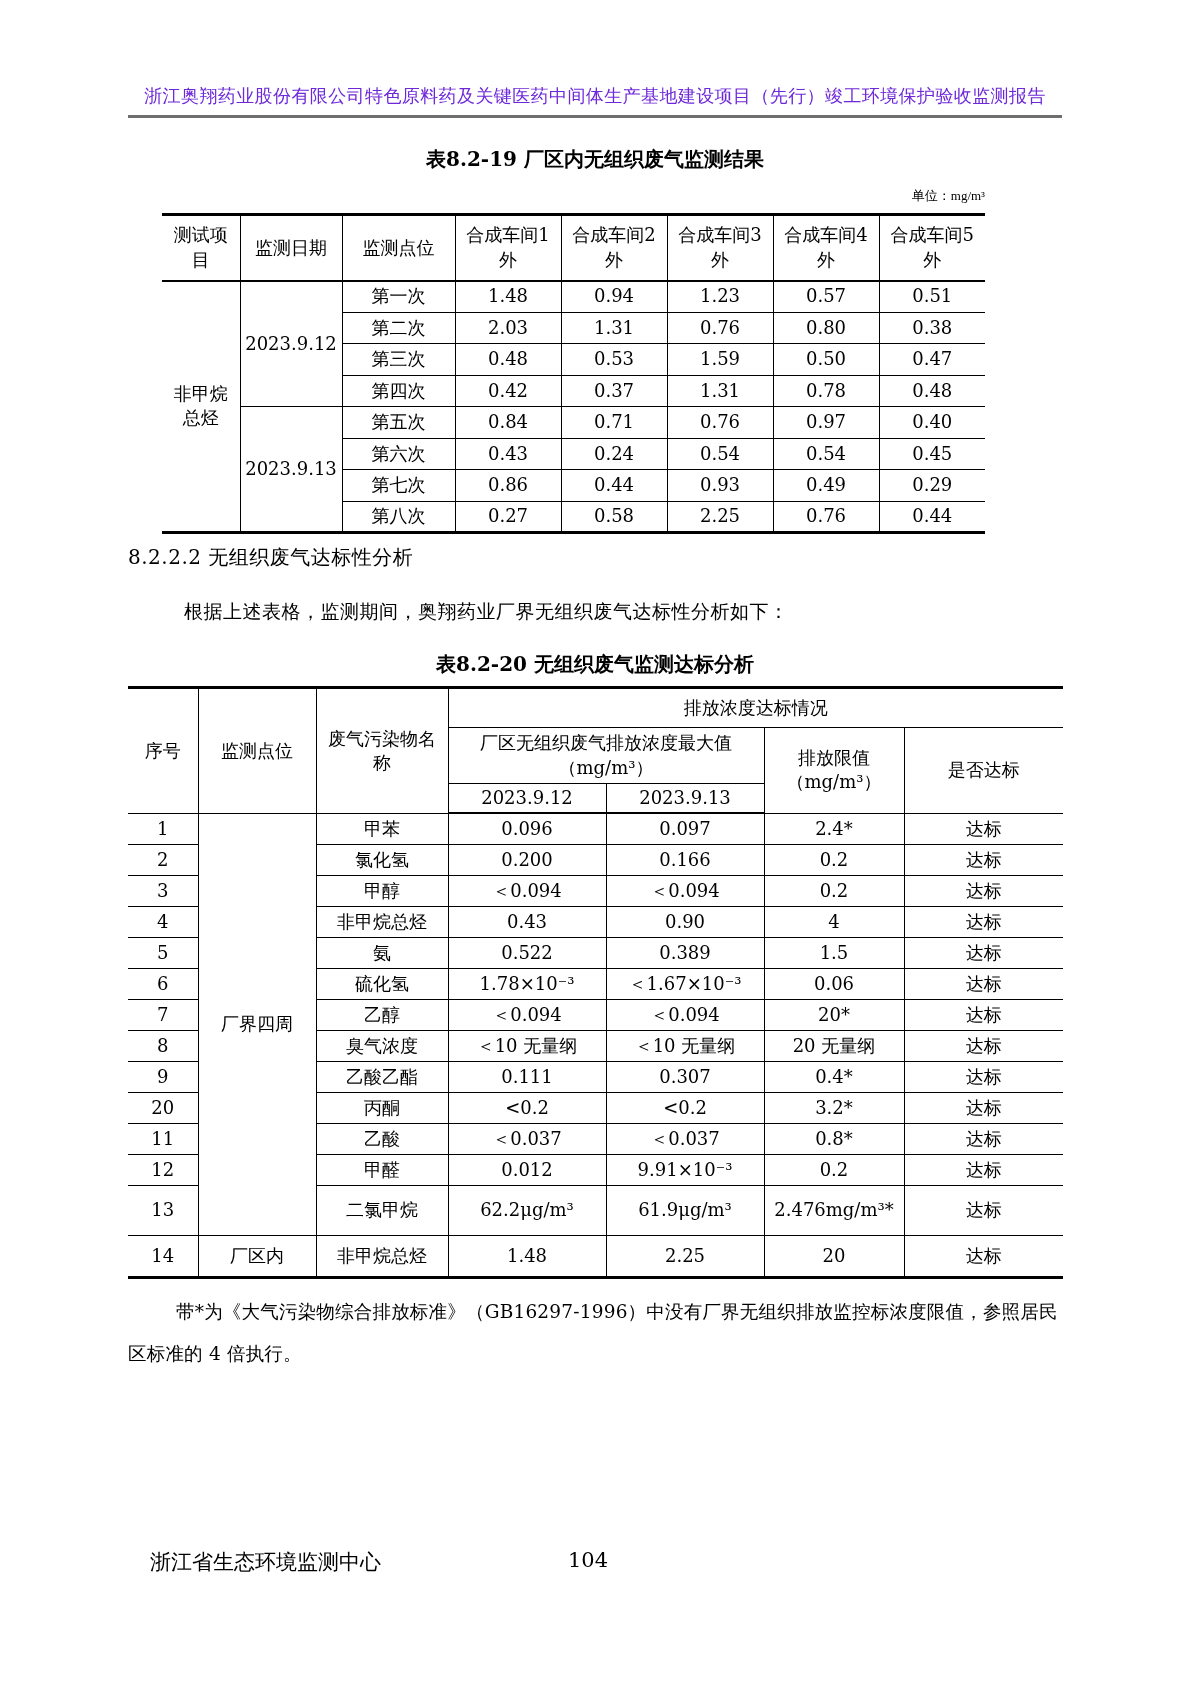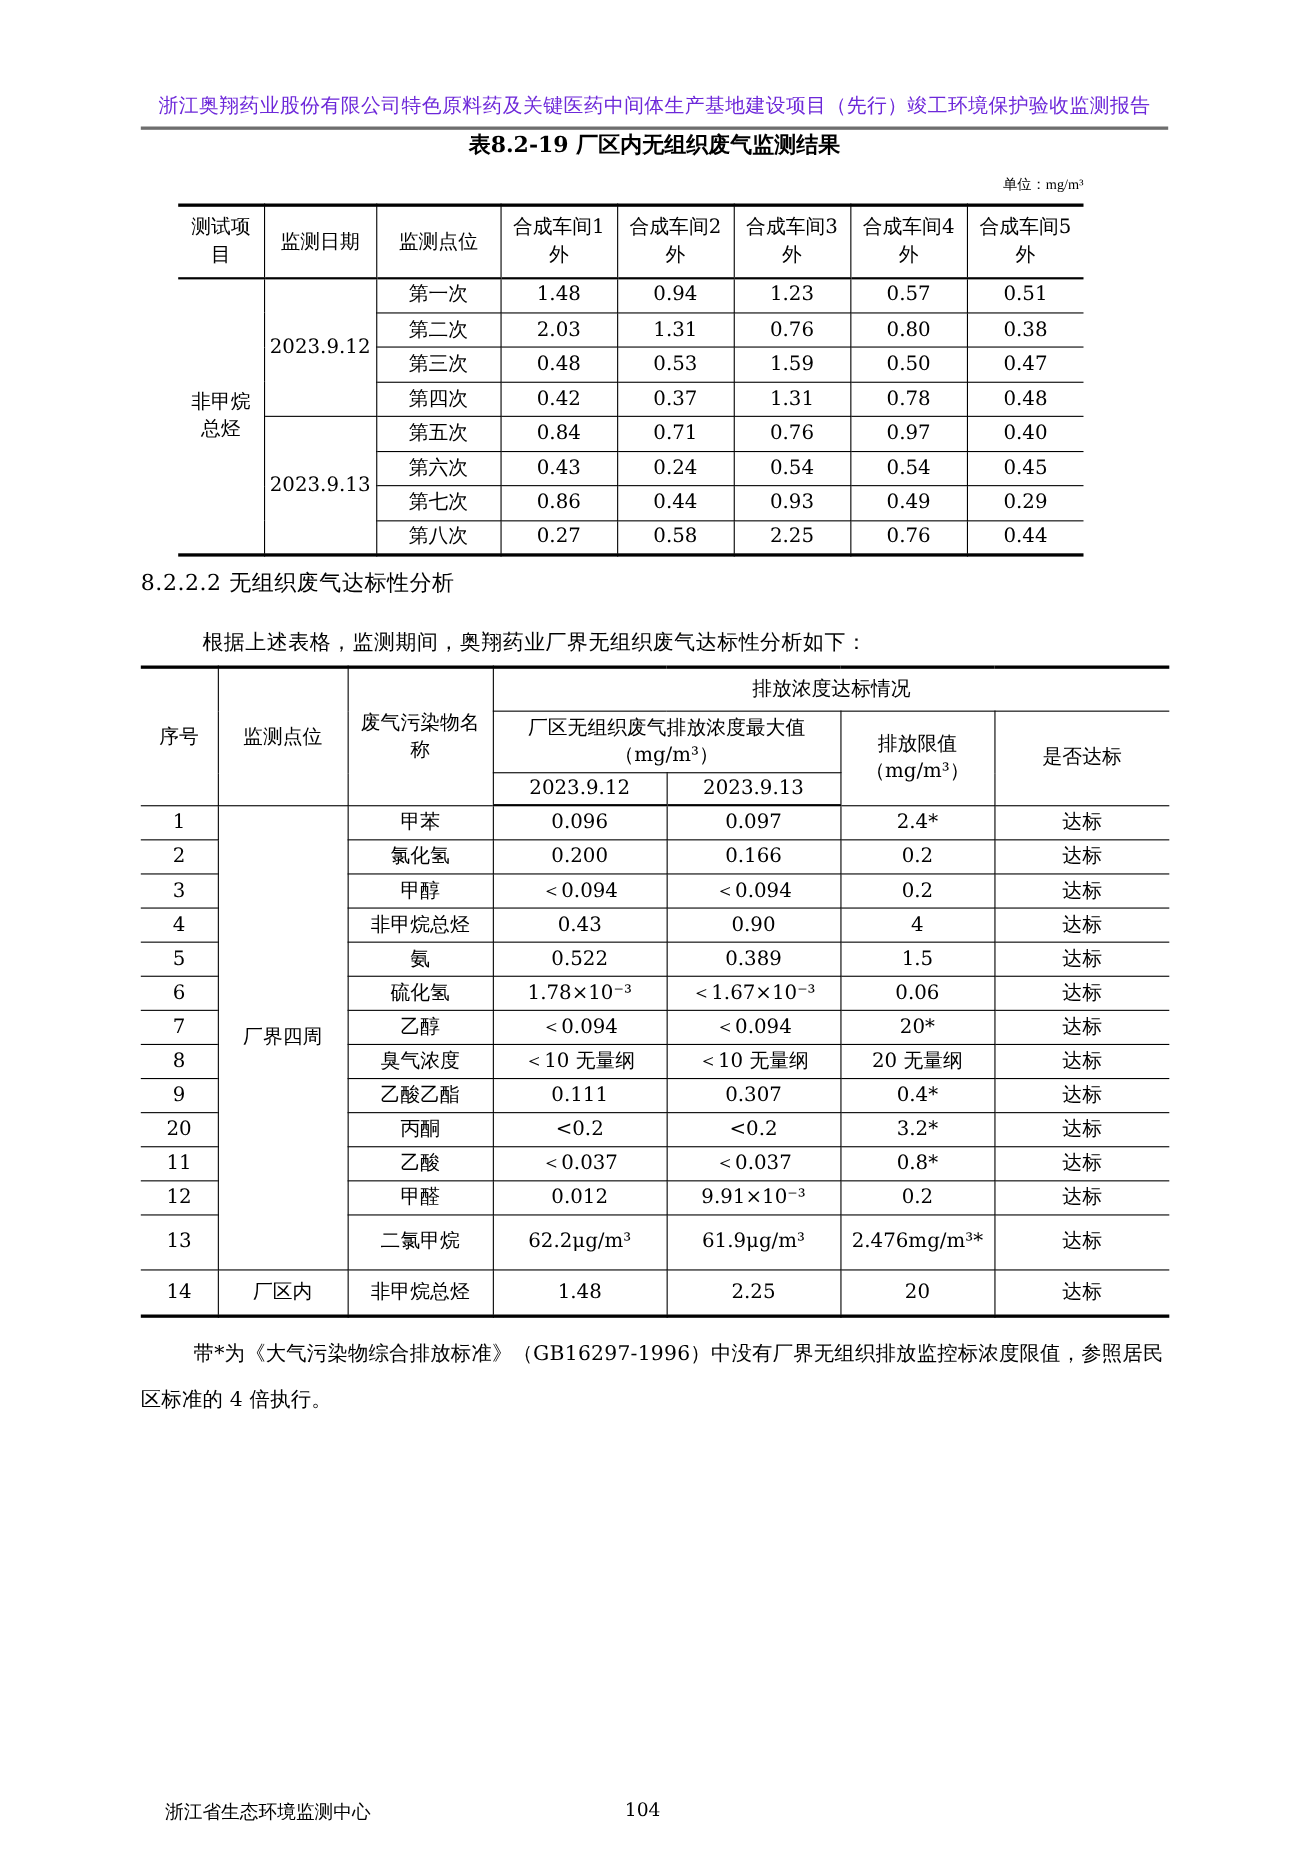--- a/index.html
+++ b/index.html
@@ -22,21 +22,21 @@
     letter-spacing:0.4px;
     white-space:nowrap;
     color:#6d28d9;
   }
   .header-rule { height:3px; background:#6e6e6e; margin-top:7px; }
   .table-caption {
     text-align:center;
     font-weight:bold;
     font-size:20px;
   }
-  .caption-1 { }
+  .caption-1 { margin-top:28px; }
   .caption-2 { margin-top:26px; }
   .unit-note {
     text-align:right;
     font-size:13px;
     margin-top:14px;
     padding-right:77px;
     font-family:Liberation Serif, serif;
   }
   table {
     border-collapse:collapse;
@@ -79,22 +79,22 @@
   }
   .footnote {
     margin-top:12px;
     font-size:18.5px;
     line-height:42px;
     text-indent:48px;
     letter-spacing:0.2px;
   }
   .doc-footer {
     position:absolute;
-    left:128px; right:128px; top:1636px;
-    font-size:17px;
+    left:128px; right:128px; top:1548px;
+    font-size:21px;
   }
   .footer-org { margin-left:22px; }
   .page-number { position:absolute; left:440px; top:0; }
 </style>
 </head>
 <body>
 
 <div class="page">
 
   <div class="doc-header">浙江奥翔药业股份有限公司特色原料药及关键医药中间体生产基地建设项目（先行）竣工环境保护验收监测报告</div>
@@ -193,20 +193,21 @@
         <td>2.25</td>
         <td>0.76</td>
         <td>0.44</td>
       </tr>
     </tbody>
   </table>
 
   <div class="section-heading">8.2.2.2 无组织废气达标性分析</div>
   <div class="body-paragraph">根据上述表格，监测期间，奥翔药业厂界无组织废气达标性分析如下：</div>
 
+  <div class="table-caption caption-2">表8.2-20 无组织废气监测达标分析</div>
 
   <table class="t2">
     <colgroup>
       <col style="width:70px">
         <col style="width:118px">
         <col style="width:132px">
       <col style="width:158px">
         <col style="width:158px">
         <col style="width:140px">
         <col style="width:159px">

